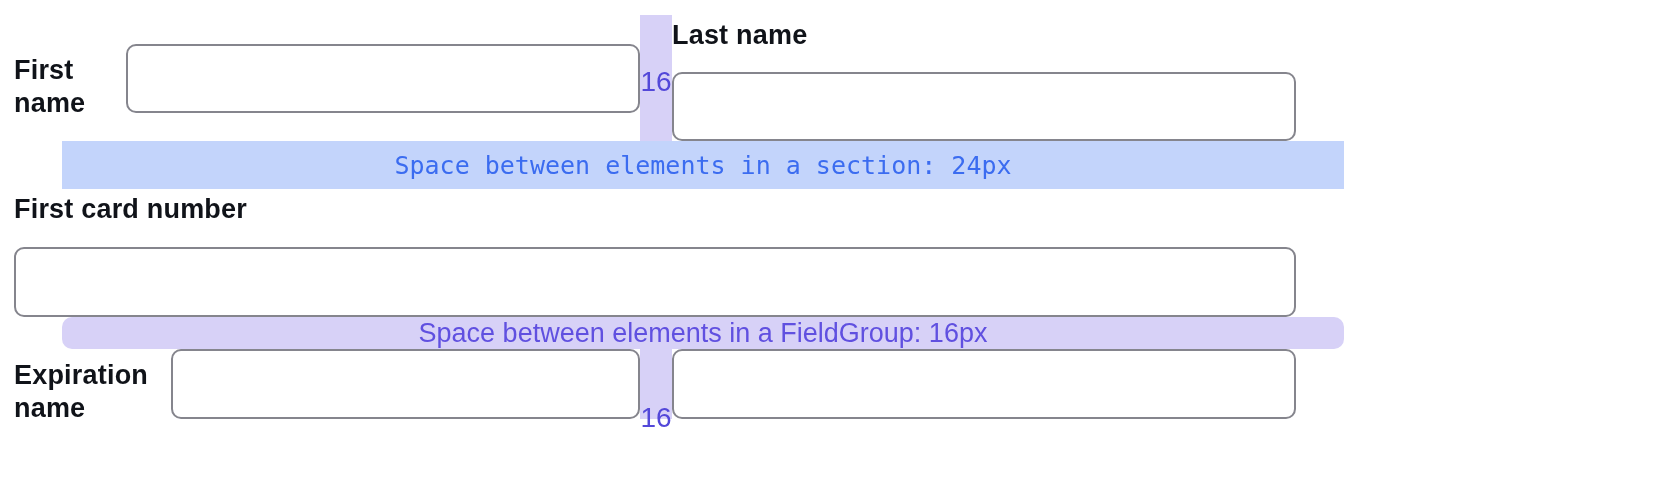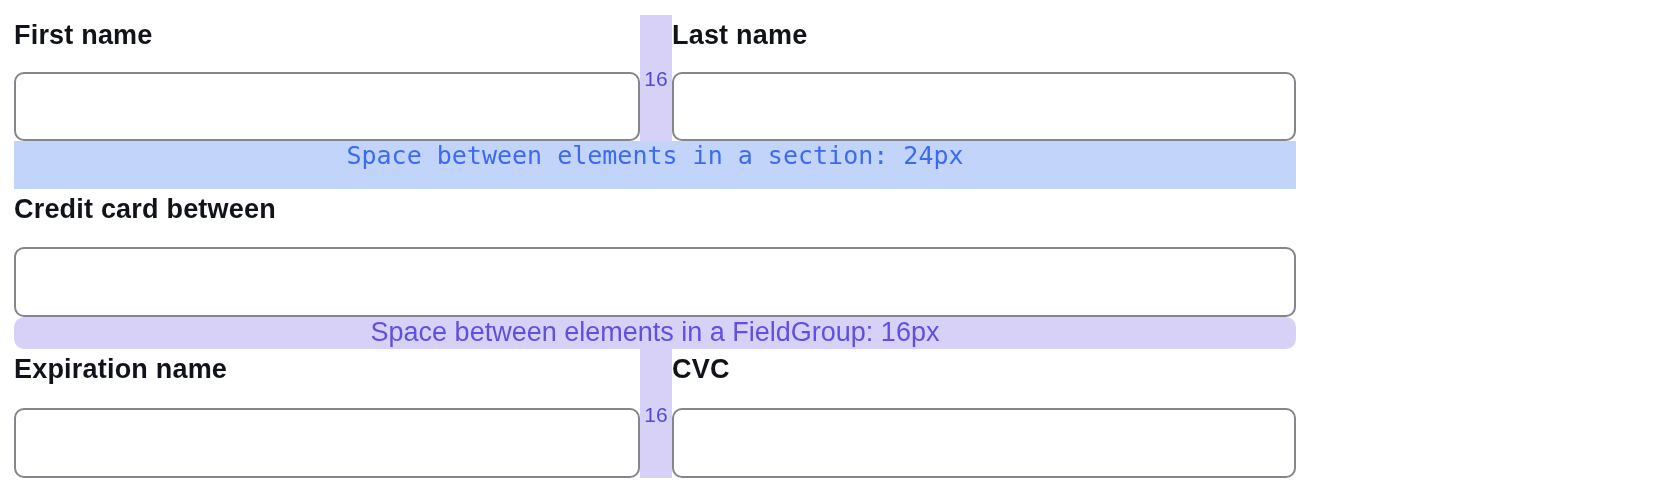--- a/index.html
+++ b/index.html
@@ -24,34 +24,34 @@
     overflow: hidden;
   }
   .content {
     position: relative;
     margin-left: 14px;
     width: 1282px;
     padding-top: 15px;
   }
   .row-pair { display: flex; align-items: stretch; }
   .row-single { display: block; }
-  .col-left  { width: 626px; display: flex; flex-direction: column; }
+  .col-left  { width: 626px; display: flex; flex-direction: row; align-items: center; }
   .col-right { width: 624px; display: flex; flex-direction: column; }
   .gap-col {
     width: 32px;
     position: relative;
     background: var(--fieldgroup-band-bg);
     flex: 0 0 32px;
   }
   .gap-num {
     position: absolute;
     left: 0;
     width: 100%;
     text-align: center;
-    font-size: 21px;
+    font-size: 28px;
     line-height: 1;
     color: var(--gap-number-text);
     font-weight: 400;
     white-space: nowrap;
   }
   .gap-num.r1 { top: 53px; }
   .gap-num.r3 { top: 55px; }
   .field-label {
     font-size: 27px;
     font-weight: 700;
@@ -74,21 +74,23 @@
     padding: 0 16px;
     font-family: "Liberation Sans", sans-serif;
     color: var(--label-text);
   }
   .input-h-1 { height: 69px; }
   .input-h-2 { height: 70px; }
   .input-h-3 { height: 70px; }
   .band {
     width: 1282px;
     display: flex;
+    align-items: center;
     justify-content: center;
+    margin-left: 48px;
   }
   .band-section {
     height: 48px;
     background: var(--section-band-bg);
   }
   .band-section .band-text {
     font-family: "DejaVu Sans Mono", "Liberation Mono", monospace;
     font-size: 25px;
     color: var(--section-band-text);
     white-space: nowrap;
@@ -123,36 +125,35 @@
         <div class="field-label label-area-1">Last name</div>
         <input type="text" class="text-input input-h-1" value="" style="">
       </div>
     </div>
 
     <div class="band band-section">
       <span class="band-text">Space between elements in a section: 24px</span>
     </div>
 
     <div class="row-single">
-      <div class="field-label label-area-2">Credit card between</div>
+      <div class="field-label label-area-2">First card number</div>
       <input type="text" class="text-input input-h-2" value="" style="">
     </div>
 
     <div class="band band-fieldgroup">
       <span class="band-text">Space between elements in a FieldGroup: 16px</span>
     </div>
 
     <div class="row-pair">
       <div class="col-left">
         <div class="field-label label-area-3">Expiration name</div>
         <input type="text" class="text-input input-h-3" value="" style="">
       </div>
       <div class="gap-col">
         <div class="gap-num r3">16</div>
       </div>
       <div class="col-right">
-        <div class="field-label label-area-3">CVC</div>
         <input type="text" class="text-input input-h-3" value="" style="">
       </div>
     </div>
 
   </div>
 </div>
 
 </body></html>

